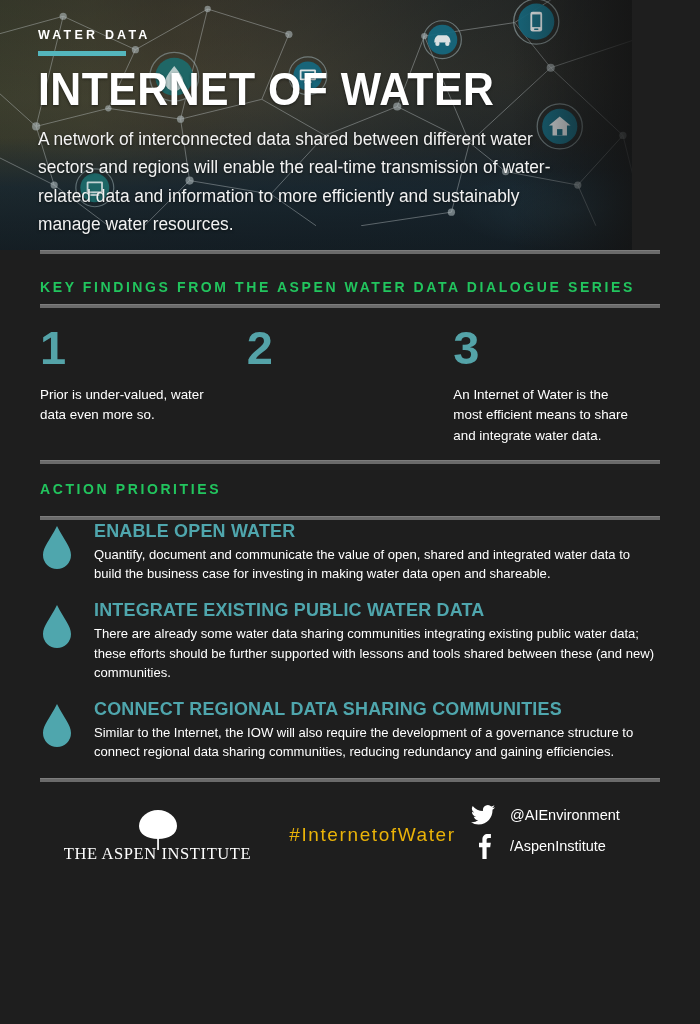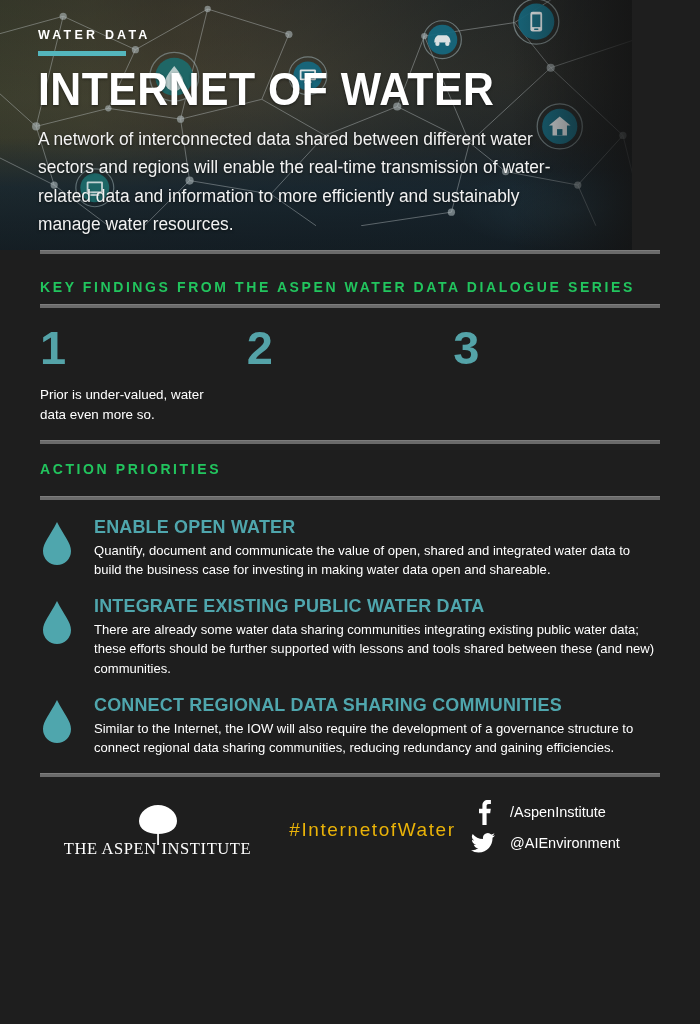--- a/index.html
+++ b/index.html
@@ -84,21 +84,21 @@
     font-family:"Liberation Sans Narrow","Liberation Sans",sans-serif;
     font-size:47px; font-weight:bold; color:#54a3a8;
     line-height:1; margin-bottom:14px;
   }
   .kf-text {
     font-size:13.4px; line-height:1.52; color:#ffffff; max-width:190px;
   }
 
   
   .ap-wrap { padding-top:16px; }
-  .ap-list { margin-top:16px; }
+  .ap-list { margin-top:0; }
   .ap-item { display:flex; gap:14px; margin-bottom:16px; }
   .ap-drop { width:40px; flex:0 0 40px; padding-top:4px; }
   .ap-body { flex:1; }
   .ap-head {
     font-family:"Liberation Sans Narrow","Liberation Sans",sans-serif;
     font-size:18.5px; font-weight:bold; color:#4fa6ad;
     letter-spacing:.2px; margin-bottom:3px;
     transform:scaleX(.97); transform-origin:left center;
   }
   .ap-text {
@@ -229,20 +229,21 @@
   <div class="kf-grid">
     <div class="kf-col">
       <div class="kf-num">1</div>
       <div class="kf-text">Prior is under-valued, water data even more so.</div>
     </div>
     <div class="kf-col">
       <div class="kf-num">2</div>
     </div>
     <div class="kf-col">
       <div class="kf-num">3</div>
+      <div class="kf-text">An Internet of Water is the most efficient means to share and integrate water data.</div>
     </div>
   </div>
 </div>
 
 <div class="divider" style="margin-top:14px"></div>
 
 <div class="section ap-wrap">
   <h2 class="section-title">ACTION PRIORITIES</h2>
 </div>
 <div class="divider" style="margin-top:16px"></div>
@@ -298,29 +299,29 @@
       <rect x="27.2" y="26" width="1.7" height="18" fill="#ffffff"></rect>
     </svg>
     <div class="f-logo-name">THE ASPEN INSTITUTE</div>
   </div>
 
   <div class="f-hash">#InternetofWater</div>
 
   <div class="f-social">
     <div class="f-row">
       <div class="f-ico">
+        <svg width="24" height="22" viewBox="0 0 24 22">
+            <path d="M24 3.2c-.9.4-1.8.7-2.8.8 1-.6 1.8-1.6 2.2-2.7-.9.6-2 1-3.1 1.2A4.9 4.9 0 0 0 11.9 6c0 .4 0 .8.1 1.1A13.9 13.9 0 0 1 1.7 1.9a4.9 4.9 0 0 0 1.5 6.5c-.8 0-1.5-.2-2.2-.6v.1c0 2.3 1.7 4.3 3.9 4.7-.4.1-.9.2-1.3.2-.3 0-.6 0-.9-.1.6 2 2.4 3.4 4.6 3.4A9.8 9.8 0 0 1 0 18.2a13.9 13.9 0 0 0 7.5 2.2c9.1 0 14-7.5 14-14v-.6c1-.7 1.8-1.6 2.5-2.6z" fill="#ffffff"></path>
+          </svg>
+      </div>
+      <div class="f-handle">@AIEnvironment</div>
+    </div>
+    <div class="f-row">
+      <div class="f-ico">
         <svg width="15" height="26" viewBox="0 0 15 26">
             <path d="M10.6 26V14.2h3.6l.6-4.4h-4.2V7.1c0-1.3.4-2.1 2.2-2.1h2.1V1.1C14.5 1 13.2.9 11.7.9 8.6.9 6.4 2.8 6.4 6.3v3.5H3v4.4h3.4V26z" fill="#ffffff"></path>
           </svg>
       </div>
       <div class="f-handle">/AspenInstitute</div>
     </div>
-    <div class="f-row">
-      <div class="f-ico">
-        <svg width="24" height="22" viewBox="0 0 24 22">
-            <path d="M24 3.2c-.9.4-1.8.7-2.8.8 1-.6 1.8-1.6 2.2-2.7-.9.6-2 1-3.1 1.2A4.9 4.9 0 0 0 11.9 6c0 .4 0 .8.1 1.1A13.9 13.9 0 0 1 1.7 1.9a4.9 4.9 0 0 0 1.5 6.5c-.8 0-1.5-.2-2.2-.6v.1c0 2.3 1.7 4.3 3.9 4.7-.4.1-.9.2-1.3.2-.3 0-.6 0-.9-.1.6 2 2.4 3.4 4.6 3.4A9.8 9.8 0 0 1 0 18.2a13.9 13.9 0 0 0 7.5 2.2c9.1 0 14-7.5 14-14v-.6c1-.7 1.8-1.6 2.5-2.6z" fill="#ffffff"></path>
-          </svg>
-      </div>
-      <div class="f-handle">@AIEnvironment</div>
-    </div>
   </div>
 
 </div>
 
 </body></html>

